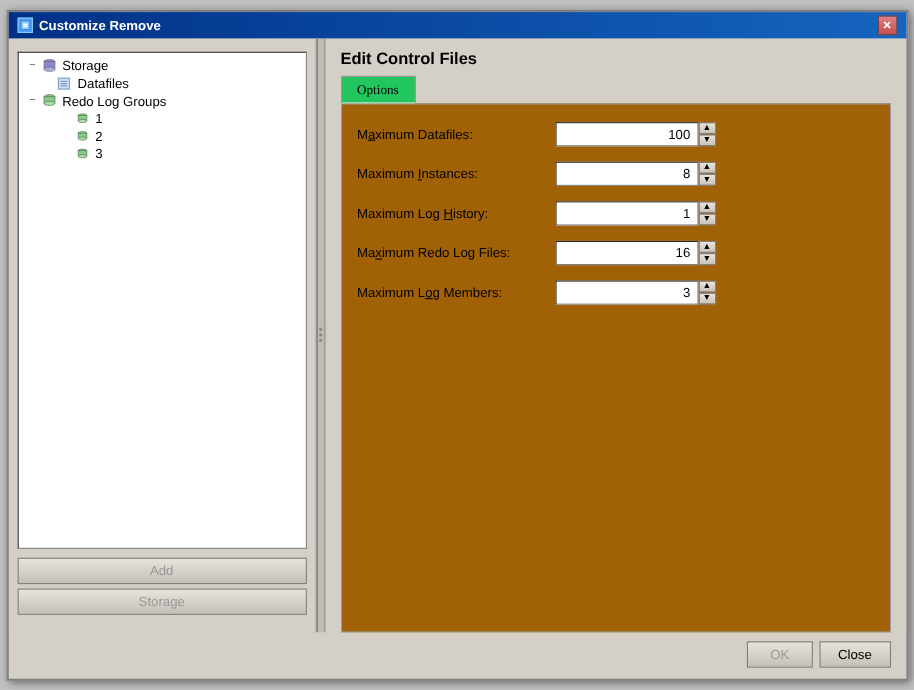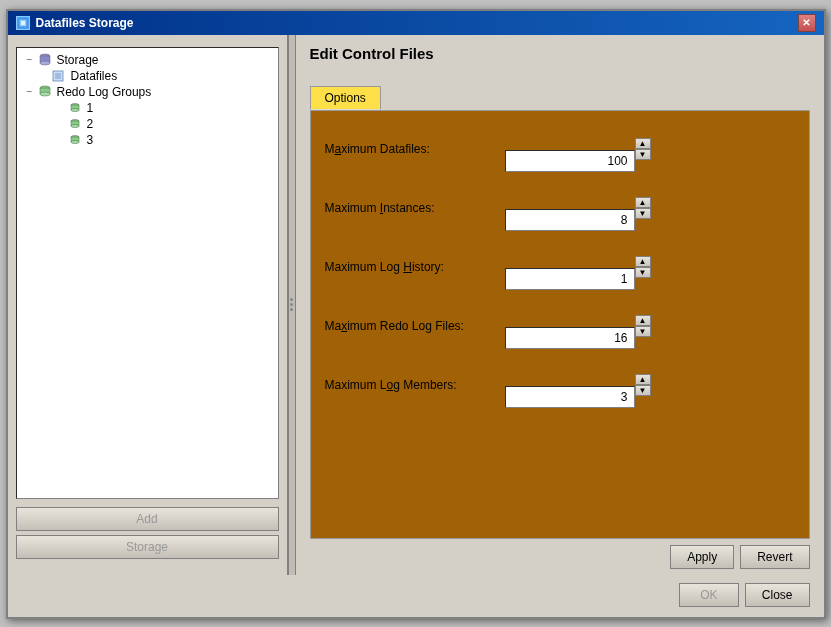--- a/index.html
+++ b/index.html
@@ -167,40 +167,41 @@
       flex: 1;
       background: #d4d0c8;
       display: flex;
       flex-direction: column;
       padding: 10px 14px 0 14px;
     }
     .section-title {
       font-size: 15px;
       font-weight: bold;
       color: #000;
-      margin-bottom: 24px;
+      margin-bottom: 7px;
     }
     .tab-bar {
       display: flex;
       margin-bottom: 0;
     }
     .tab {
       padding: 4px 14px;
       border: 1px solid #999;
       border-bottom: none;
       background: #d4d0c8;
       cursor: pointer;
       font-size: 12px;
       margin-right: 2px;
     }
     .tab.active {
-      background: #fde047;
+      background: #22c55e;
       border-bottom: 1px solid #dedad2;
       z-index: 1;
       position: relative;
+      font-family: Liberation Serif, serif;
     }
     .tab-content {
       border: 1px solid #999;
       background: #a16207;
       flex: 1;
       padding: 16px 14px;
       overflow-y: auto;
     }
     .form-row {
       display: flex;
@@ -218,21 +219,20 @@
       align-items: center;
     }
     .spinner-input {
       width: 130px;
       height: 22px;
       border: 1px inset #808080;
       background: white;
       padding: 2px 6px;
       font-size: 12px;
       text-align: right;
-      margin-top: 23px;
     }
     .spinner-buttons {
       display: flex;
       flex-direction: column;
       margin-left: 0;
     }
     .spinner-btn {
       width: 16px;
       height: 11px;
       background: linear-gradient(to bottom, #e8e4dc, #c8c4bc);
@@ -284,21 +284,21 @@
 
   <div class="title-bar">
     <div class="title-bar-left">
       <div class="title-icon">
         <svg width="10" height="10" viewBox="0 0 10 10">
           <rect x="1" y="1" width="8" height="8" fill="#88ccff" stroke="#4488cc" stroke-width="1"></rect>
           <line x1="3" y1="4" x2="7" y2="4" stroke="#ffffff" stroke-width="1.5"></line>
           <line x1="3" y1="6" x2="7" y2="6" stroke="#ffffff" stroke-width="1.5"></line>
         </svg>
       </div>
-      <span class="title-text">Datafiles Storage</span>
+      <span class="title-text">Customize Remove</span>
     </div>
     <div class="close-button">✕</div>
   </div>
 
   <div class="dialog-body">
 
     <div class="left-panel">
       <div class="tree-area">
 
         <div class="tree-item tree-indent-0">
@@ -446,24 +446,20 @@
             <div class="spinner-group">
               <input type="text" class="spinner-input" value="3" style="">
               <div class="spinner-buttons">
                 <div class="spinner-btn">▲</div>
                 <div class="spinner-btn">▼</div>
               </div>
             </div>
           </div>
         </div>
 
-        <div class="apply-revert-row">
-          <button class="btn">Apply</button>
-          <button class="btn">Revert</button>
-        </div>
       </div>
     </div>
   </div>
 
   <div class="dialog-footer">
     <button class="btn disabled">OK</button>
     <button class="btn">Close</button>
   </div>
 </div>
 

